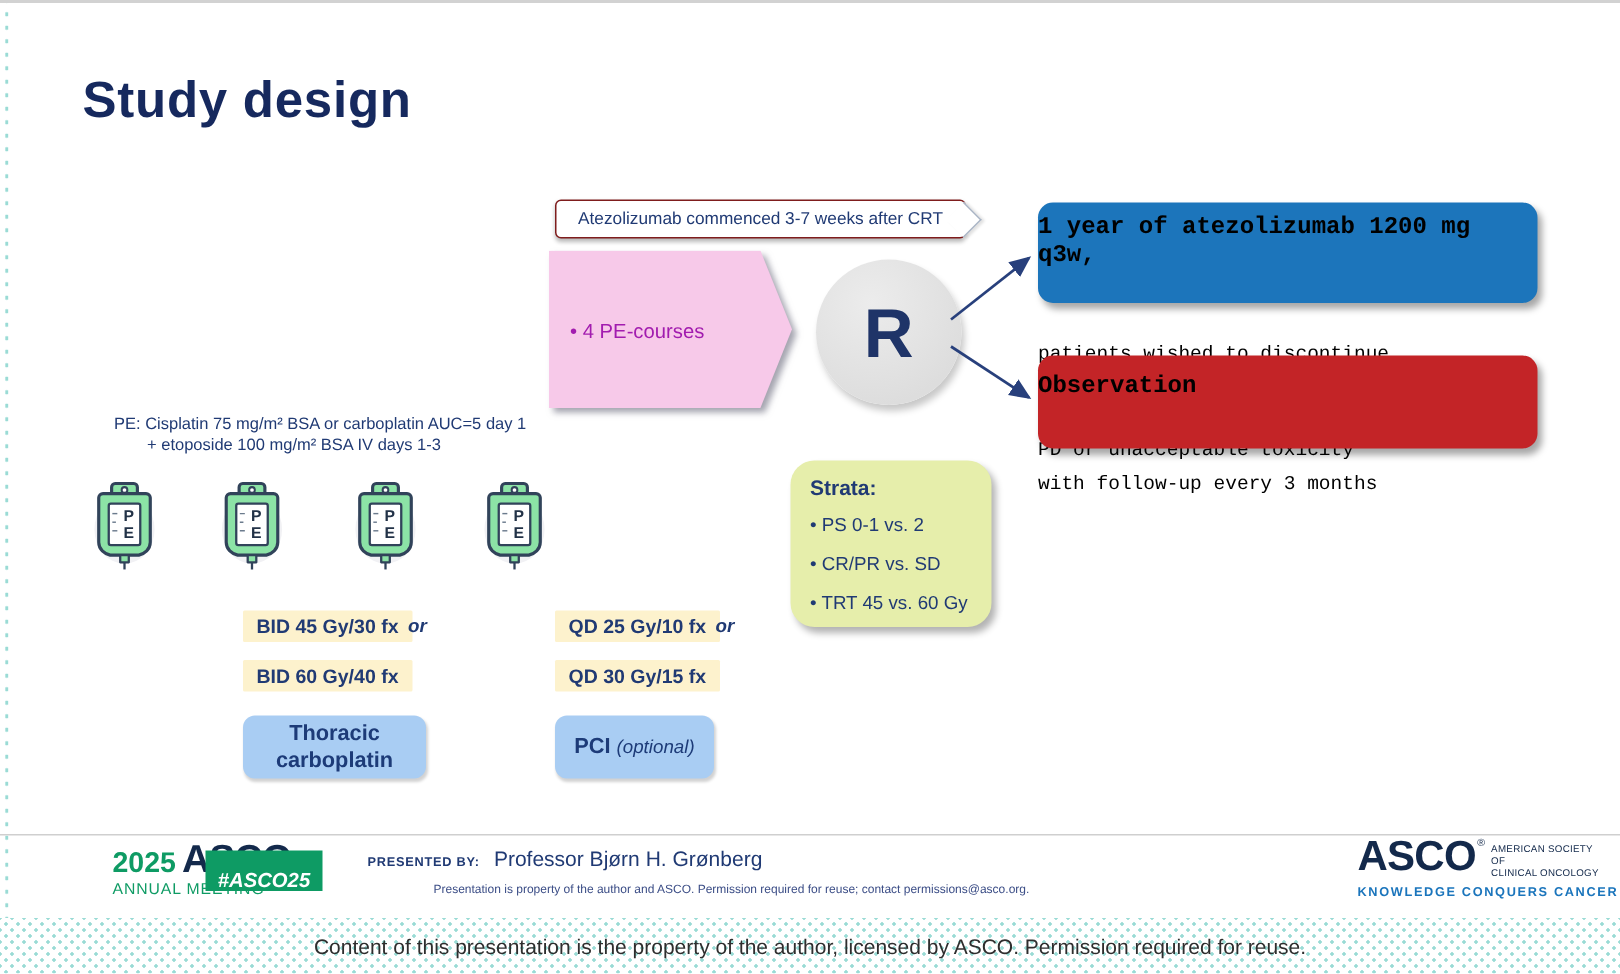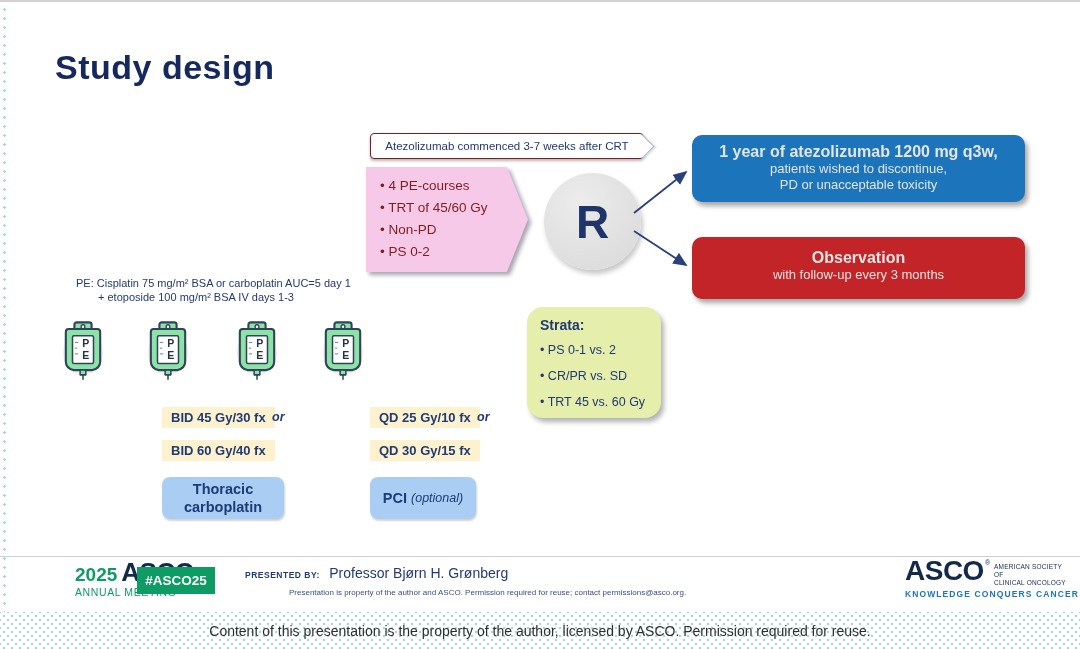--- a/index.html
+++ b/index.html
@@ -36,42 +36,42 @@
     transform:rotate(45deg);box-shadow:2px -1px 2px rgba(0,0,0,.12);
   }
 
   
   #eligibility-wrap{position:absolute;left:366px;top:167px;filter:drop-shadow(3px 3px 2px rgba(90,90,110,.55));}
   #eligibility{
     width:162px;height:105px;background:#f7c9e9;
     clip-path:polygon(0 0,87% 0,100% 50%,87% 100%,0 100%);
     padding:8px 0 0 14px;box-sizing:border-box;
   }
-  #eligibility .item{font-size:13.5px;color:#7f1d1d;line-height:22px;white-space:nowrap;}
+  #eligibility .item{font-size:13.5px;color:#a21caf;line-height:22px;white-space:nowrap;margin-top:35px;}
   #eligibility .item::before{content:"• ";}
 
   
   #r-circle{
     position:absolute;left:544px;top:173px;width:97px;height:97px;border-radius:50%;
     background:radial-gradient(circle at 38% 30%, #ececec, #dddddd 75%);
     box-shadow:2px 4px 5px rgba(0,0,0,.22);
     display:flex;align-items:center;justify-content:center;
     font-size:46px;font-weight:bold;color:#1f3468;
   }
 
   #arrows{position:absolute;inset:0;pointer-events:none;z-index:2;}
 
   .arm{
-    position:absolute;left:692px;width:333px;border-radius:10px;color:#e5e5e5;text-align:center;
-    box-shadow:3px 4px 5px rgba(0,0,0,.35);box-sizing:border-box;
+    position:absolute;left:692px;width:333px;border-radius:10px;color:#000000;text-align:left;
+    box-shadow:3px 4px 5px rgba(0,0,0,.35);box-sizing:border-box;font-family:Liberation Mono, monospace;
   }
   #arm-atezo{top:135px;height:67px;background:#1c75bb;padding-top:7px;}
   #arm-obs{top:237px;height:62px;background:#c32427;padding-top:11px;}
   .arm .l1{font-size:16px;font-weight:bold;line-height:19px;}
-  .arm .l2{font-size:13px;line-height:16px;}
+  .arm .l2{font-size:13px;line-height:16px;margin-top:48px;}
 
   
   #strata{
     position:absolute;left:527px;top:307px;width:134px;height:111px;
     background:#e6eeab;border-radius:16px;box-shadow:3px 4px 5px rgba(0,0,0,.3);
     padding:10px 0 0 13px;box-sizing:border-box;
   }
   #strata .head{font-size:14px;font-weight:bold;color:#203a74;margin-bottom:4px;}
   #strata .item{font-size:12.5px;color:#203a74;line-height:26px;white-space:nowrap;}
   #strata .item::before{content:"• ";}
@@ -105,21 +105,21 @@
   
   #footer-divider{position:absolute;left:0;top:556px;width:1080px;height:1px;background:#cfcfcf;}
   #meeting-logo{position:absolute;left:75px;top:560px;color:#0e9b64;}
   #meeting-logo .row{display:flex;align-items:baseline;}
   #meeting-logo .yr{font-size:19px;font-weight:bold;margin-right:4px;text-align:right;}
   #meeting-logo .asco{font-size:26px;font-weight:bold;color:#13294b;letter-spacing:-.5px;line-height:24px;}
   #meeting-logo .reg{font-size:7px;color:#13294b;vertical-align:top;}
   #meeting-logo .sub{font-size:10.5px;letter-spacing:.6px;margin-top:0px;}
   #hashtag-badge{
     position:absolute;left:137px;top:567px;width:78px;height:27px;background:#0e9b64;
-    color:#fff;font-size:13.5px;font-weight:bold;display:flex;align-items:center;justify-content:center;
+    color:#fff;font-size:13.5px;font-weight:bold;display:flex;align-items:flex-end;justify-content:center;font-style:italic;
   }
   #presented{position:absolute;left:245px;top:564px;color:#203a74;}
   #presented .lbl{font-size:8.5px;font-weight:bold;letter-spacing:.5px;margin-right:5px;}
   #presented .name{font-size:14px;}
   #disclaimer{position:absolute;left:245px;top:588px;font-size:8px;color:#3b4d86;margin-left:44px;}
   #asco-logo{position:absolute;left:905px;top:558px;width:165px;}
   #asco-logo .toprow{display:flex;align-items:flex-start;}
   #asco-logo .asco{font-size:28px;font-weight:bold;color:#13294b;letter-spacing:-.5px;line-height:26px;}
   #asco-logo .reg{font-size:7px;color:#13294b;margin:1px 4px 0 1px;}
   #asco-logo .society{font-size:6.5px;color:#13294b;line-height:8px;margin-top:5px;letter-spacing:.2px;}

